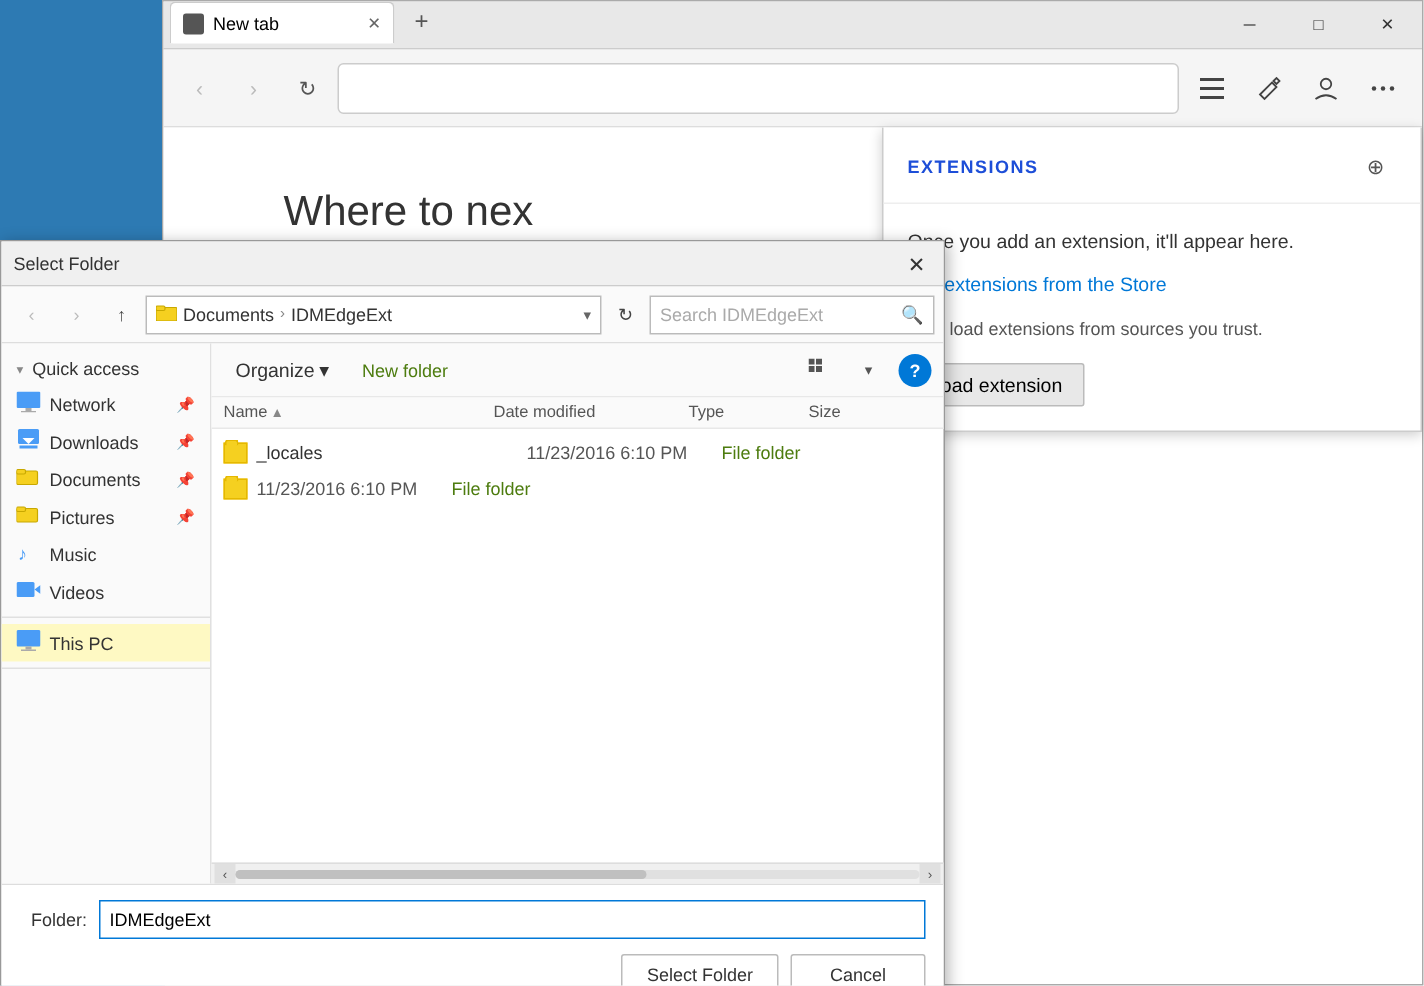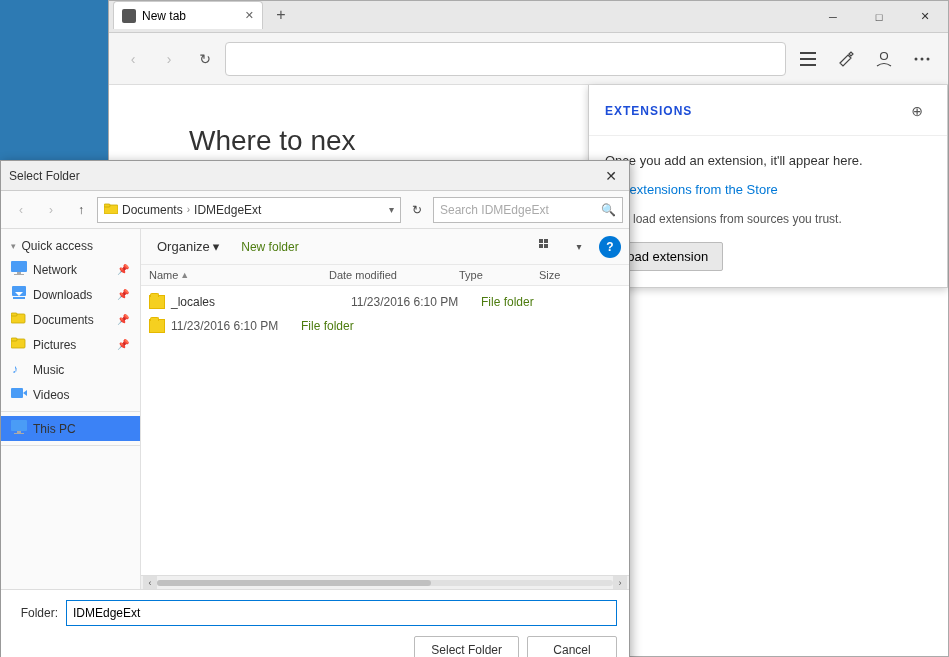--- a/index.html
+++ b/index.html
@@ -276,21 +276,21 @@
     .sidebar-item {
       display: flex;
       align-items: center;
       padding: 4px 10px;
       cursor: pointer;
       font-size: 12px;
       color: #333;
       gap: 6px;
       border-radius: 0;
     }
-    .sidebar-item.selected { background: #3b82f6; }
+    .sidebar-item.selected { background: #fef9c3; }
     .pin-icon {
       margin-left: auto;
       color: #aaa;
       font-size: 10px;
     }
     .sidebar-divider {
       height: 1px;
       background: #e0e0e0;
       margin: 4px 0;
     }

